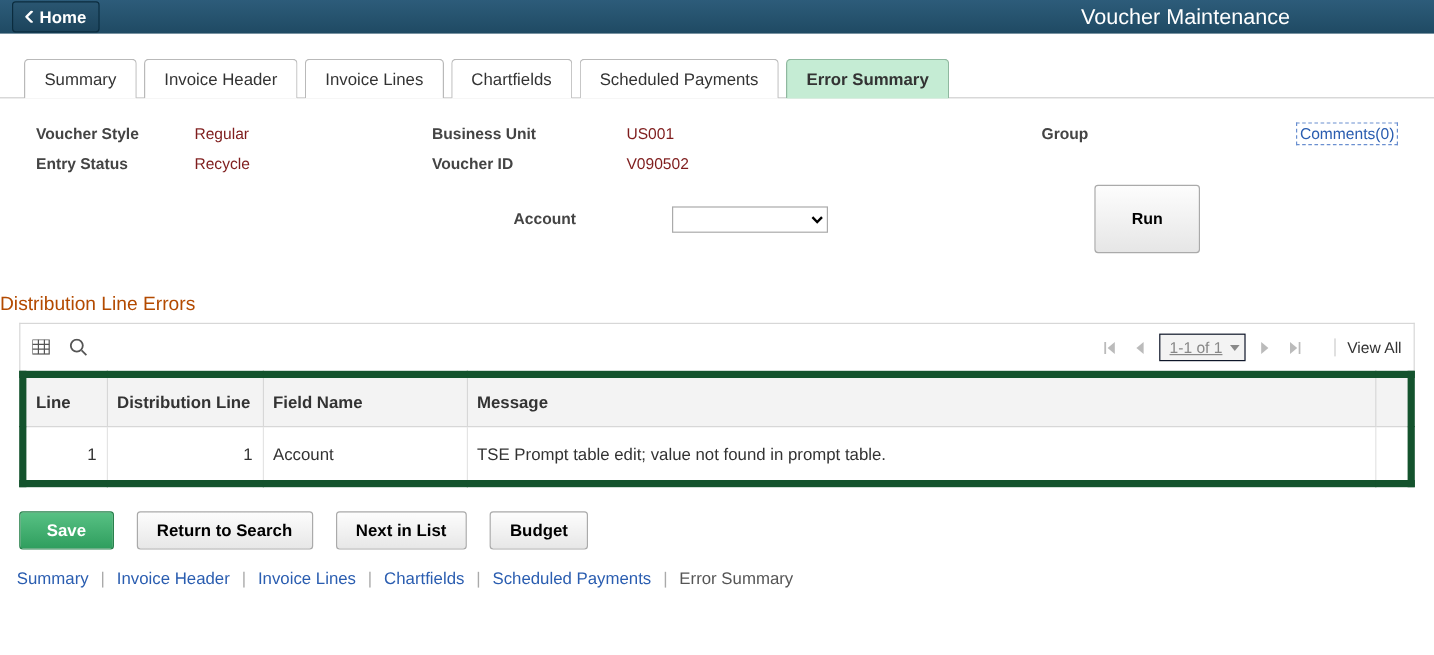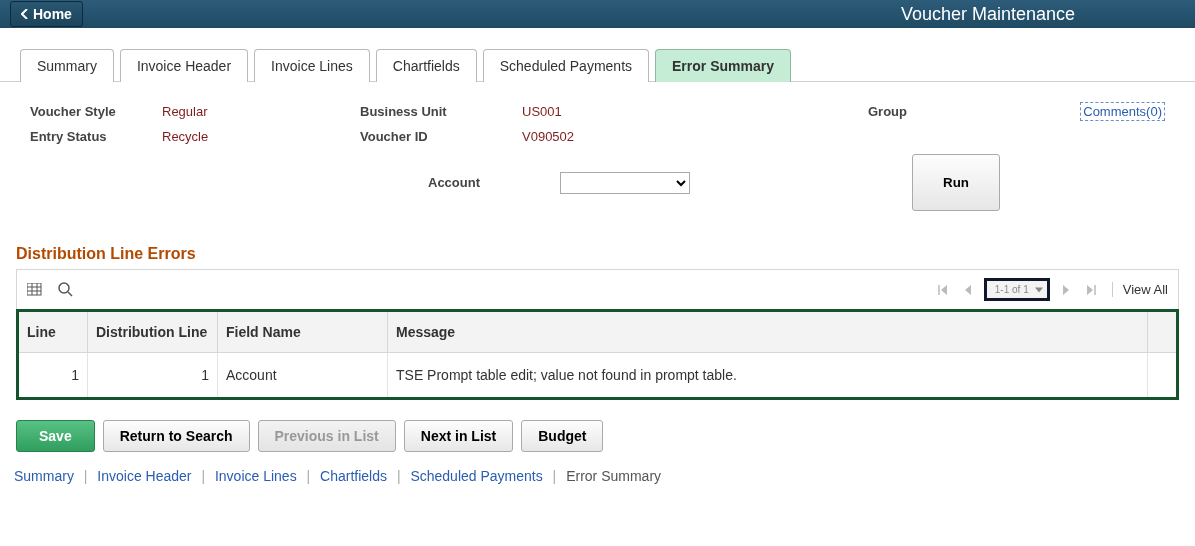--- a/index.html
+++ b/index.html
@@ -111,64 +111,65 @@
     border: 1px solid #aaa;
     border-radius: 3px;
     padding: 20px 30px;
     font-weight: bold;
     cursor: pointer;
   }
 
   
   .section-title {
     color: #b34a00;
-    font-weight: bold;
+    font-weight: normal;
     font-size: 16px;
-    padding: 24px 16px 6px 16px;
+    padding: 24px 16px 6px 0;
   }
 
   
   .grid-toolbar {
     border: 1px solid #d7d7d7;
     border-bottom: none;
     margin: 0 16px;
     display: flex;
     align-items: center;
     justify-content: space-between;
     padding: 6px 10px;
     height: 40px;
   }
   .grid-toolbar .left { display: flex; gap: 14px; align-items: center; }
   .grid-toolbar .right { display: flex; gap: 8px; align-items: center; color: #888; }
   .toolbar-icon { width: 16px; height: 16px; display: inline-flex; align-items: center; justify-content: center; color: #555; cursor: pointer; }
   .nav-icon { color: #bbb; font-size: 12px; cursor: pointer; padding: 0 4px; }
   .page-ind {
-    border: 3px solid #0f172a;
+    border: 1px solid #0f172a;
     background: #f3f3f3;
     padding: 3px 18px 3px 8px;
-    font-size: 10px;
+    font-size: 13px;
     position: relative;
+    text-decoration: underline;
   }
   .page-ind::after {
     content: "";
     position: absolute;
     right: 4px; top: 50%;
     transform: translateY(-50%);
     border-left: 4px solid transparent;
     border-right: 4px solid transparent;
     border-top: 5px solid #888;
   }
-  .view-all { color: #333; cursor: pointer; padding-left: 10px; border-left: 1px solid #ccc; margin-left: 4px; }
+  .view-all { color: #333; cursor: pointer; padding-left: 10px; border-left: 1px solid #ccc; margin-left: 16px; }
 
   
   table.grid {
     border-collapse: collapse;
     width: calc(100% - 32px);
     margin: 0 16px;
-    border: 3px solid #14532d;
+    border: 6px solid #14532d;
   }
   table.grid th {
     text-align: left;
     font-weight: bold;
     background: #f3f3f3;
     border: 1px solid #d7d7d7;
     padding: 12px 8px;
     font-size: 14px;
   }
   table.grid td {
@@ -178,21 +179,21 @@
   }
   table.grid td.num { text-align: right; }
   table.grid th:nth-child(1), table.grid td:nth-child(1){ width: 70px; }
   table.grid th:nth-child(2), table.grid td:nth-child(2){ width: 130px; }
   table.grid th:nth-child(3), table.grid td:nth-child(3){ width: 170px; }
   table.grid th:nth-child(5), table.grid td:nth-child(5){ width: 30px; }
 
   
   .action-buttons {
     display: flex;
-    gap: 8px;
+    gap: 19px;
     padding: 20px 16px 8px 16px;
   }
   .btn {
     background: linear-gradient(#fdfdfd, #e7e7e7);
     border: 1px solid #aaa;
     border-radius: 3px;
     padding: 7px 16px;
     font-weight: bold;
     font-size: 14px;
     cursor: pointer;
@@ -355,21 +356,20 @@
       <td>Account</td>
       <td>TSE Prompt table edit; value not found in prompt table.</td>
       <td></td>
     </tr>
   </tbody>
 </table>
 
 <div class="action-buttons">
   <button class="btn primary">Save</button>
   <button class="btn">Return to Search</button>
-  <button class="btn disabled">Previous in List</button>
   <button class="btn">Next in List</button>
   <button class="btn">Budget</button>
 </div>
 
 <div class="bottom-links">
   <a>Summary</a>
   <span class="sep">|</span>
   <a>Invoice Header</a>
   <span class="sep">|</span>
   <a>Invoice Lines</a>

